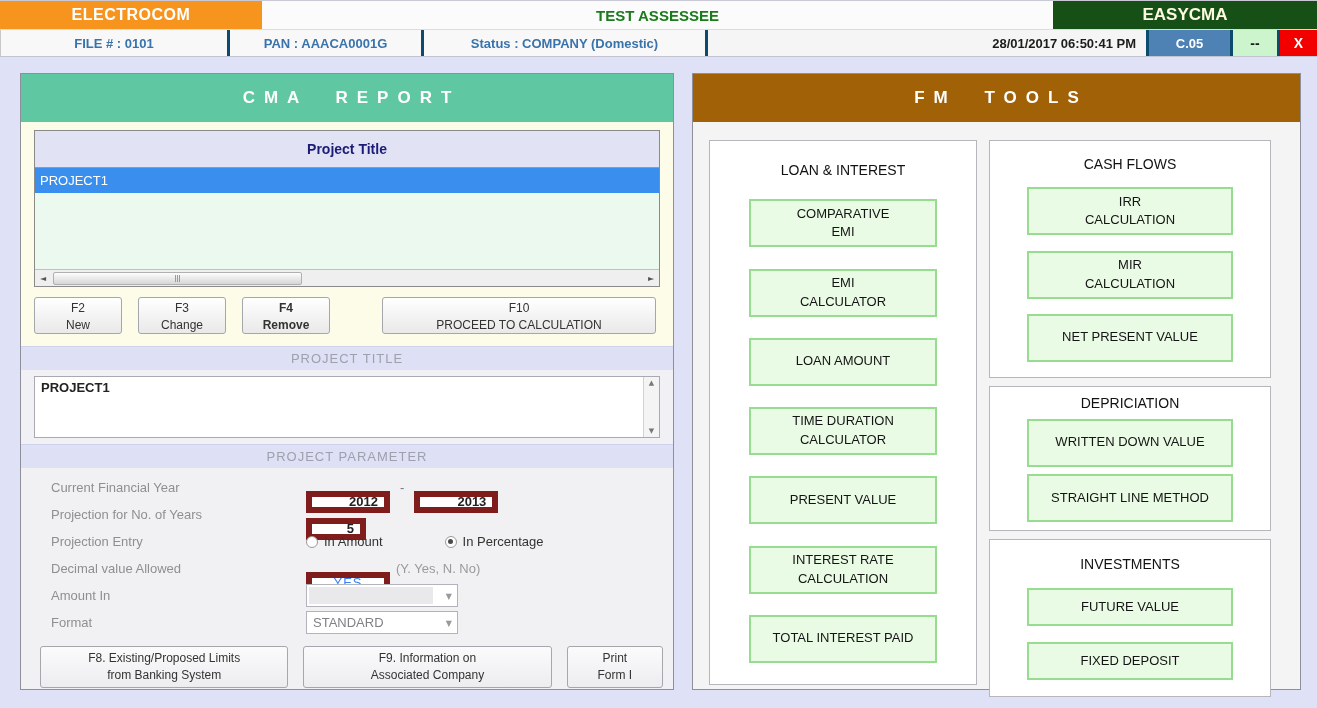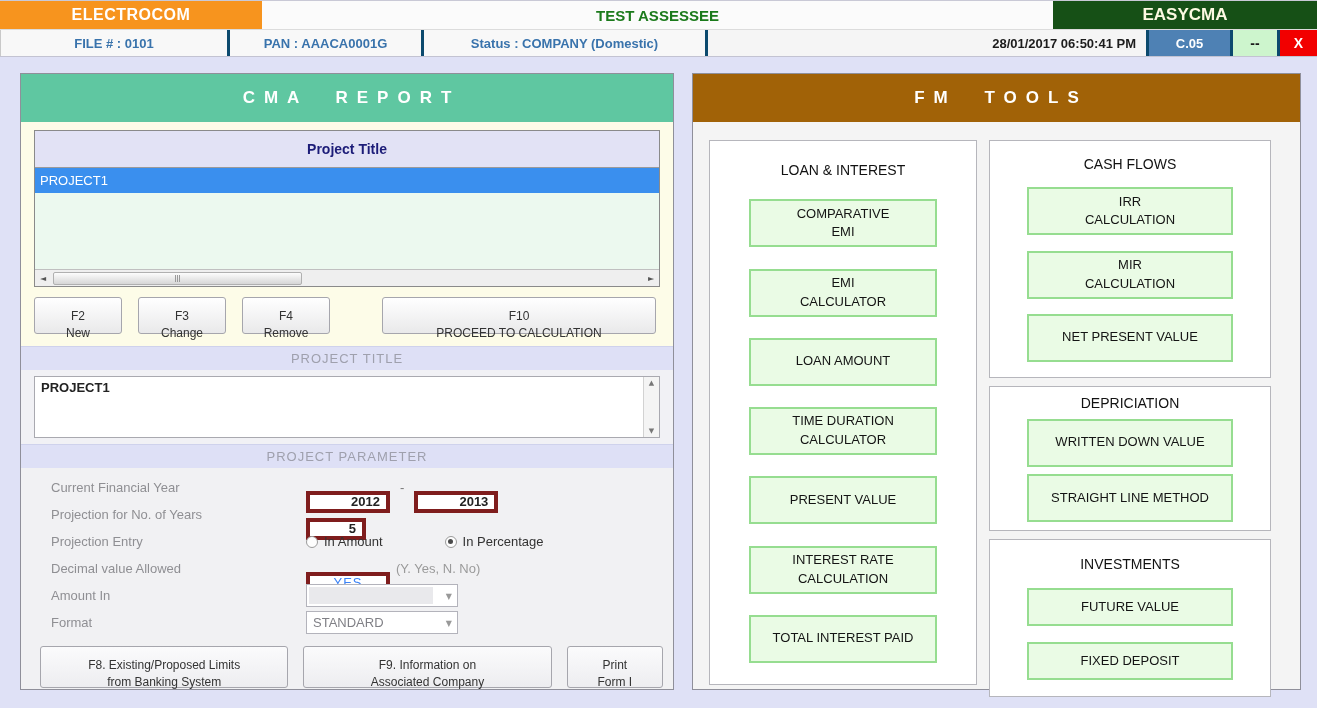--- a/index.html
+++ b/index.html
@@ -51,38 +51,38 @@
   .sb-arrow { width:16px; text-align:center; font-size:8px; color:#555;
               font-family:"DejaVu Sans", sans-serif; cursor:default; }
   .hscroll .track { flex:1; height:15px; position:relative; }
   .hscroll .thumb { position:absolute; left:2px; top:1px; width:42%; height:13px;
                     background:linear-gradient(#fdfdfd,#d6d6d6); border:1px solid #b0b0b0; border-radius:2px;
                     display:flex; align-items:center; justify-content:center; }
   .grip { width:1px; height:7px; background:#9a9a9a; box-shadow:2px 0 0 #9a9a9a, -2px 0 0 #9a9a9a; }
   .action-row { display:flex; margin-top:10px; }
   button { font-family:inherit; cursor:pointer; }
   .btn { background:linear-gradient(#ffffff,#e9e9ea); border:1px solid #a6a6ad; border-radius:3px;
-         color:#333; font-size:12px; line-height:1.4; text-align:center; white-space:pre-line; padding:10px 4px; }
+         color:#333; font-size:12px; line-height:1.4; text-align:center; white-space:pre-line; padding:2px 4px; }
   .action-row .btn { height:37px; }
   .btn.b-f2, .btn.b-f3, .btn.b-f4 { width:88px; margin-right:16px; }
-  .btn.b-f4 { margin-right:52px; }
+  .btn.b-f4 { margin-right:52px;font-weight:bold; }
   .btn.b-f10 { width:274px; }
   
   .section-bar { height:24px; background:#dee0f6; color:#9fa0ad; font-size:13px; letter-spacing:1px;
                  display:flex; align-items:center; justify-content:center; border-top:1px solid #cfd2ec; }
   .title-area { padding:6px 13px; background:#f1f1f5; }
   .textarea { height:62px; background:#fff; border:1px solid #a9a9b0; display:flex; }
   .textarea .text { flex:1; font-weight:bold; font-size:13px; color:#222; padding:3px 6px; }
   .vscroll { width:16px; border-left:1px solid #d2d2d2; background:#f4f4f4; display:flex; flex-direction:column;
              justify-content:space-between; align-items:center; padding:2px 0; }
   .vscroll .sb-arrow { font-size:7px; color:#777; }
   .params { background:#f1f1f3; padding-top:6px; }
   .prow { display:flex; align-items:center; height:27px; padding-left:30px; font-size:13px; }
   .plabel { width:255px; color:#8f8f93; }
-  input.fld { border:4px solid #7f1d1d; height:22px; font-size:13px; font-weight:bold; color:#222;
+  input.fld { border:6px solid #7f1d1d; height:22px; font-size:13px; font-weight:bold; color:#222;
               background:#fff; font-family:inherit;margin-top:28px; }
   input.num { width:84px; text-align:right; padding-right:6px; }
   input.small { width:60px; }
   input.yes { width:84px; text-align:center; font-weight:normal; color:#3b82f6; letter-spacing:1px; }
   .dash { margin:0 10px; color:#777; }
   .hint { color:#9a9a9a; margin-left:6px; }
   .radio { width:12px; height:12px; border-radius:50%; border:1px solid #9b9b9b; background:#fdfdfd;
            display:inline-flex; align-items:center; justify-content:center; margin-right:6px; flex:0 0 auto; }
   .radio.checked::after { content:""; width:5px; height:5px; border-radius:50%; background:#4a4a4a; }
   .radio-opt { display:flex; align-items:center; color:#333; }

